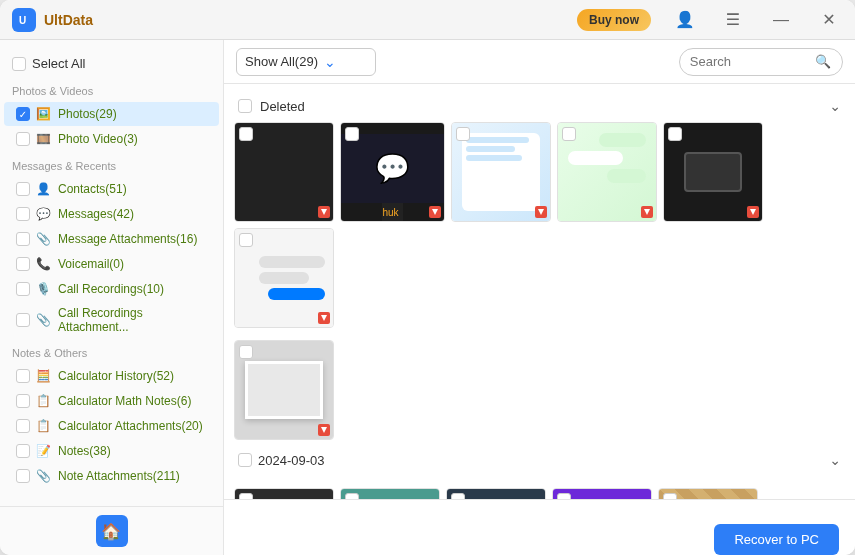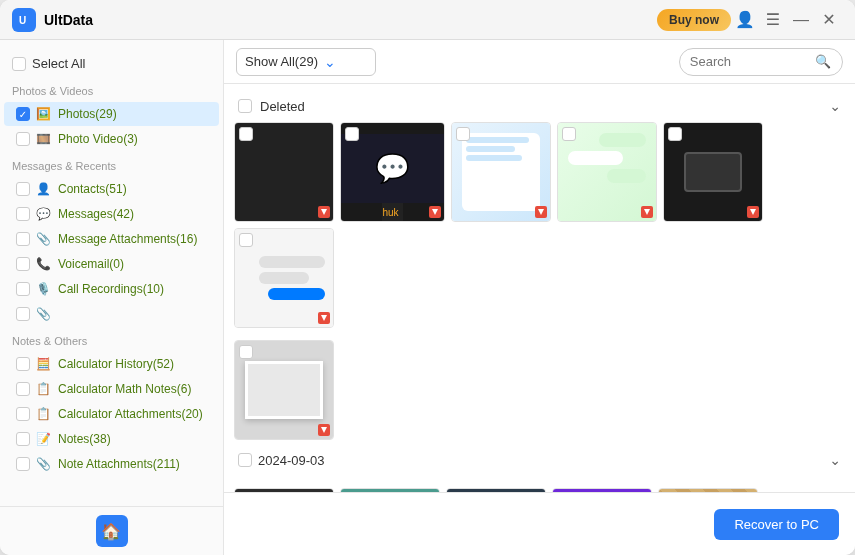--- a/index.html
+++ b/index.html
@@ -4,22 +4,22 @@
   <style>
     * { box-sizing: border-box; margin: 0; padding: 0; }
     body { font-family: -apple-system, BlinkMacSystemFont, 'Segoe UI', sans-serif; font-size: 13px; background: #f0f0f0; width: 855px; height: 555px; overflow: hidden; }
     
     .window { width: 855px; height: 555px; background: #fff; border-radius: 10px; overflow: hidden; display: flex; flex-direction: column; box-shadow: 0 4px 20px rgba(0,0,0,0.2); }
     
     
     .title-bar { height: 40px; background: #f5f5f5; border-bottom: 1px solid #ddd; display: flex; align-items: center; padding: 0 12px; justify-content: space-between; flex-shrink: 0; }
     .title-bar-left { display: flex; align-items: center; gap: 8px; }
     .app-logo { width: 24px; height: 24px; background: #2d7ef7; border-radius: 6px; display: flex; align-items: center; justify-content: center; color: white; font-weight: bold; font-size: 11px; }
-    .app-name { font-weight: 600; font-size: 14px; color: #000000; }
-    .title-bar-right { display: flex; align-items: center; gap: 0; }
+    .app-name { font-weight: 600; font-size: 14px; color: #a16207; }
+    .title-bar-right { display: flex; align-items: center; gap: 20px; }
     .buy-now-btn { background: linear-gradient(135deg, #f5a623, #f7c65e); border: none; border-radius: 15px; padding: 4px 12px; font-size: 12px; font-weight: 600; color: #333; cursor: pointer; display: flex; align-items: center; gap: 4px; }
     .title-icon { width: 28px; height: 28px; display: flex; align-items: center; justify-content: center; cursor: pointer; color: #666; font-size: 16px; border-radius: 4px; }
     
     
     .main-content { display: flex; flex: 1; overflow: hidden; }
     
     
     .sidebar { width: 224px; border-right: 1px solid #e5e5e5; display: flex; flex-direction: column; overflow: hidden; flex-shrink: 0; background: #fafafa; }
     .sidebar-content { flex: 1; overflow-y: auto; padding: 8px 0; }
     .sidebar-content::-webkit-scrollbar { width: 4px; }
@@ -65,21 +65,21 @@
     
     .photo-grid { display: flex; flex-wrap: wrap; gap: 6px; margin-bottom: 12px; }
     
     .photo-item { position: relative; width: 100px; height: 100px; border: 1px solid #e0e0e0; border-radius: 4px; overflow: hidden; cursor: pointer; flex-shrink: 0; }
     .photo-check { position: absolute; top: 4px; left: 4px; z-index: 2; }
     .photo-placeholder { width: 100%; height: 100%; display: flex; align-items: center; justify-content: center; }
     .photo-deleted-badge { position: absolute; bottom: 3px; right: 3px; width: 12px; height: 12px; background: #e74c3c; border-radius: 2px; display: flex; align-items: center; justify-content: center; }
     .photo-deleted-badge::after { content: ''; width: 6px; height: 6px; background: white; clip-path: polygon(0 0, 100% 0, 50% 100%); }
     
     
-    .bottom-bar { height: 63px; border-top: 1px solid #e5e5e5; display: flex; align-items: center; justify-content: flex-end; padding: 0 16px; flex-shrink: 0; background: white; }
+    .bottom-bar { height: 56px; border-top: 1px solid #e5e5e5; display: flex; align-items: flex-end; justify-content: flex-end; padding: 0 16px; flex-shrink: 0; background: white; }
     .recover-btn { background: #2d7ef7; color: white; border: none; border-radius: 6px; padding: 8px 20px; font-size: 13px; font-weight: 500; cursor: pointer; }
 
     
     .color-dark { background: #222; }
     .color-blue-msg { background: linear-gradient(135deg, #e8f4fd, #cce7fb); }
     .color-green-msg { background: linear-gradient(135deg, #e8fde8, #d4f7d4); }
     .color-dark-photo { background: #1a1a1a; }
     .color-keyboard { background: #2c2c2c; }
     .color-teal { background: #4a9b8e; }
     .color-null { background: #6d28d9; }
@@ -173,20 +173,21 @@
 
         <div class="sidebar-item">
           <div class="checkbox"></div>
           <div class="sidebar-item-icon icon-call">🎙️</div>
           <span class="sidebar-item-text">Call Recordings(10)</span>
         </div>
 
         <div class="sidebar-item">
           <div class="checkbox"></div>
           <div class="sidebar-item-icon">📎</div>
+          <span class="sidebar-item-text">Call Recordings Attachment...</span>
         </div>
 
         <div class="section-label">Notes &amp; Others</div>
 
         <div class="sidebar-item">
           <div class="checkbox"></div>
           <div class="sidebar-item-icon icon-calc">🧮</div>
           <span class="sidebar-item-text">Calculator History(52)</span>
         </div>
 

